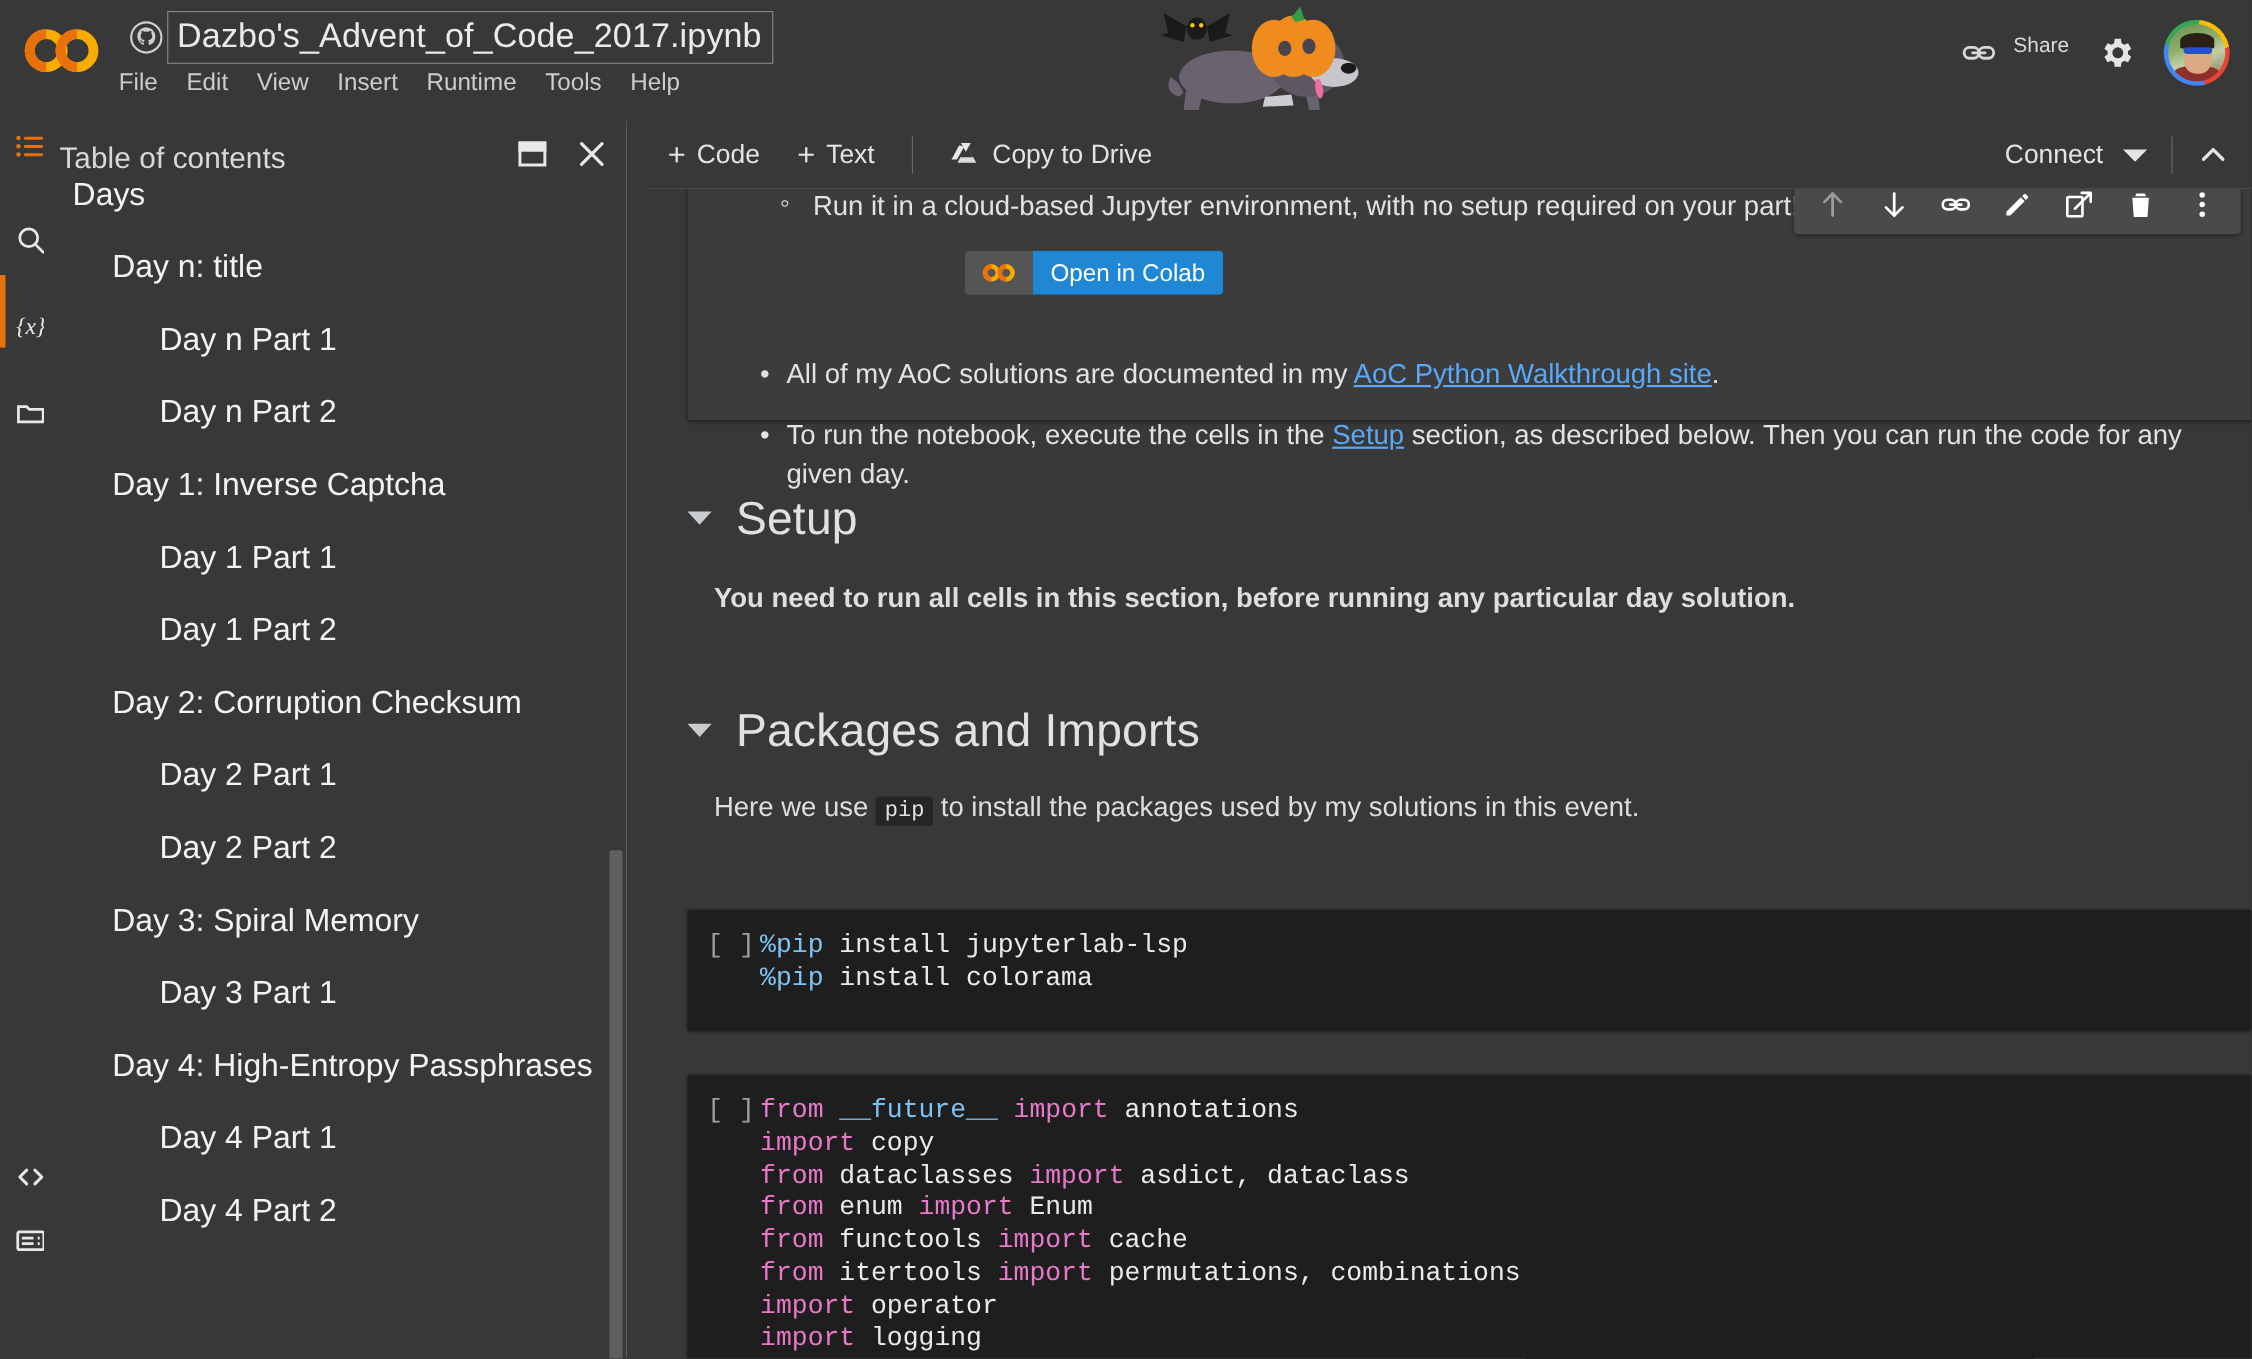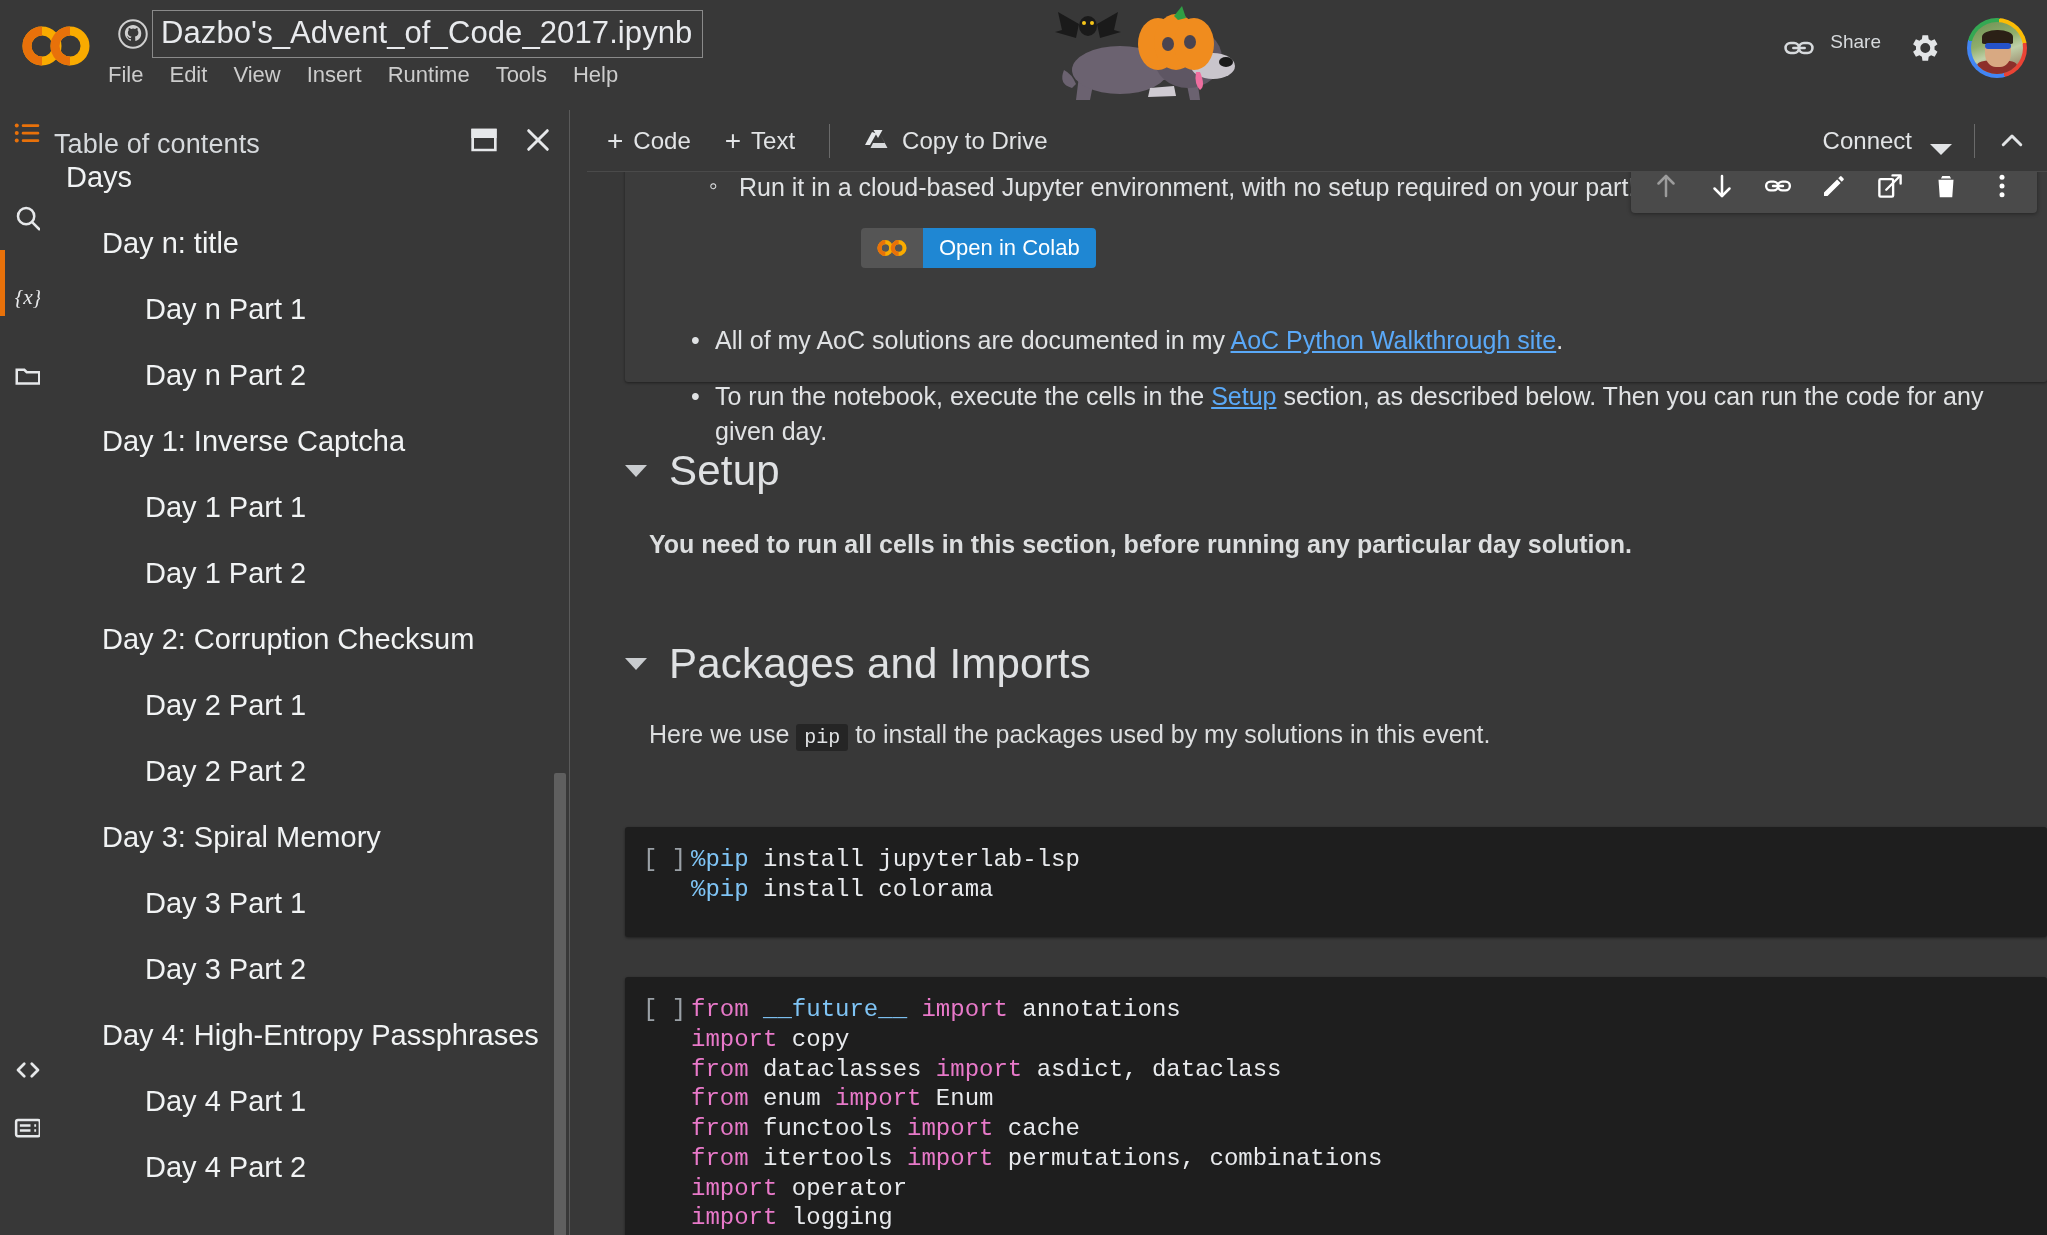--- a/index.html
+++ b/index.html
@@ -70,41 +70,41 @@
   .toc-scroll-thumb { position: absolute; right: 3px; top: 663px; width: 12px; height: 500px; background: #5f5f5f; border-radius: 2px; cursor: pointer; }
 
   
   .nb-toolbar { position: absolute; left: 587px; top: 110px; width: 1460px; height: 62px; background: #383838; border-bottom: 1px solid #4a4a4a; }
   .nb-left { position: absolute; left: 20px; top: 0; height: 62px; display: flex; align-items: center; gap: 34px; }
   .tb-btn { display: flex; align-items: center; gap: 10px; font-size: 24px; color: #e2e4e6; cursor: pointer; }
   .tb-plus { font-size: 28px; color: #e2e4e6; line-height: 1; }
   .tb-sep { width: 1px; height: 34px; background: #6a6a6a; }
   .drive-icon { width: 28px; height: 26px; }
   .nb-right { position: absolute; right: 20px; top: 0; height: 62px; display: flex; align-items: center; gap: 22px; }
-  .connect-btn { display: flex; align-items: flex-end; gap: 18px; font-size: 24px; color: #e2e4e6; cursor: pointer; }
+  .connect-btn { display: flex; align-items: center; gap: 18px; font-size: 24px; color: #e2e4e6; cursor: pointer; }
   .caret-down { width: 0; height: 0; border-left: 11px solid transparent; border-right: 11px solid transparent; border-top: 11px solid #e2e4e6; }
   .chev-up { width: 30px; height: 30px; cursor: pointer; }
 
   
   .nb-body { position: absolute; left: 587px; top: 172px; width: 1460px; height: 1063px; overflow: hidden; background: #383838; }
 
   .md-cell-top {
     position: absolute; left: 38px; top: -30px; width: 1422px; height: 240px;
     background: #3c3c3c; border-radius: 3px; box-shadow: 0 1px 3px rgba(0,0,0,.45);
   }
   .bullet-block { position: absolute; left: 62px; top: 28px; width: 1330px; }
   .li { position: relative; font-size: 25px; line-height: 1.38; color: #e0e2e4; }
   .li-sub { padding-left: 52px; }
   .li-sub::before { content: "\25E6"; position: absolute; left: 22px; top: -2px; font-size: 25px; color: #e0e2e4; }
   .li-main { padding-left: 28px; margin-top: 22px; }
   .li-main::before { content: "\2022"; position: absolute; left: 4px; top: 0; font-size: 25px; color: #e0e2e4; }
   .lnk { color: #5aa9f8; text-decoration: underline; cursor: pointer; }
 
   .colab-badge {
-    position: absolute; left: 174px; top: 58px; height: 40px; display: inline-flex;
+    position: absolute; left: 190px; top: 58px; height: 40px; display: inline-flex;
     border-radius: 4px; overflow: hidden; cursor: pointer;
   }
   .badge-left { background: #555; width: 62px; display: flex; align-items: center; justify-content: center; }
   .badge-right { background: #1f87d3; display: flex; align-items: center; padding: 0 16px; font-size: 22px; color: #fff; }
 
   .cell-toolbar {
     position: absolute; right: 10px; top: 17px; height: 54px; background: #4a4a4a;
     border-radius: 4px; display: flex; align-items: center; gap: 26px; padding: 0 20px;
     box-shadow: 0 1px 4px rgba(0,0,0,.4);
   }
@@ -335,23 +335,20 @@
         <div class="toc-row">
           <div class="toc-item toc-l3">Day 2 Part 2</div>
         </div>
         <div class="toc-row">
           <div class="toc-item toc-l2">Day 3: Spiral Memory</div>
         </div>
         <div class="toc-row">
           <div class="toc-item toc-l3">Day 3 Part 1</div>
         </div>
         <div class="toc-row">
-          <div class="toc-item toc-l3">Day 3 Part 2</div>
-        </div>
-        <div class="toc-row">
           <div class="toc-item toc-l2">Day 4: High-Entropy Passphrases</div>
         </div>
         <div class="toc-row">
           <div class="toc-item toc-l3">Day 4 Part 1</div>
         </div>
         <div class="toc-row">
           <div class="toc-item toc-l3">Day 4 Part 2</div>
         </div>
       </div>
     <div class="toc-scroll-track"></div>

